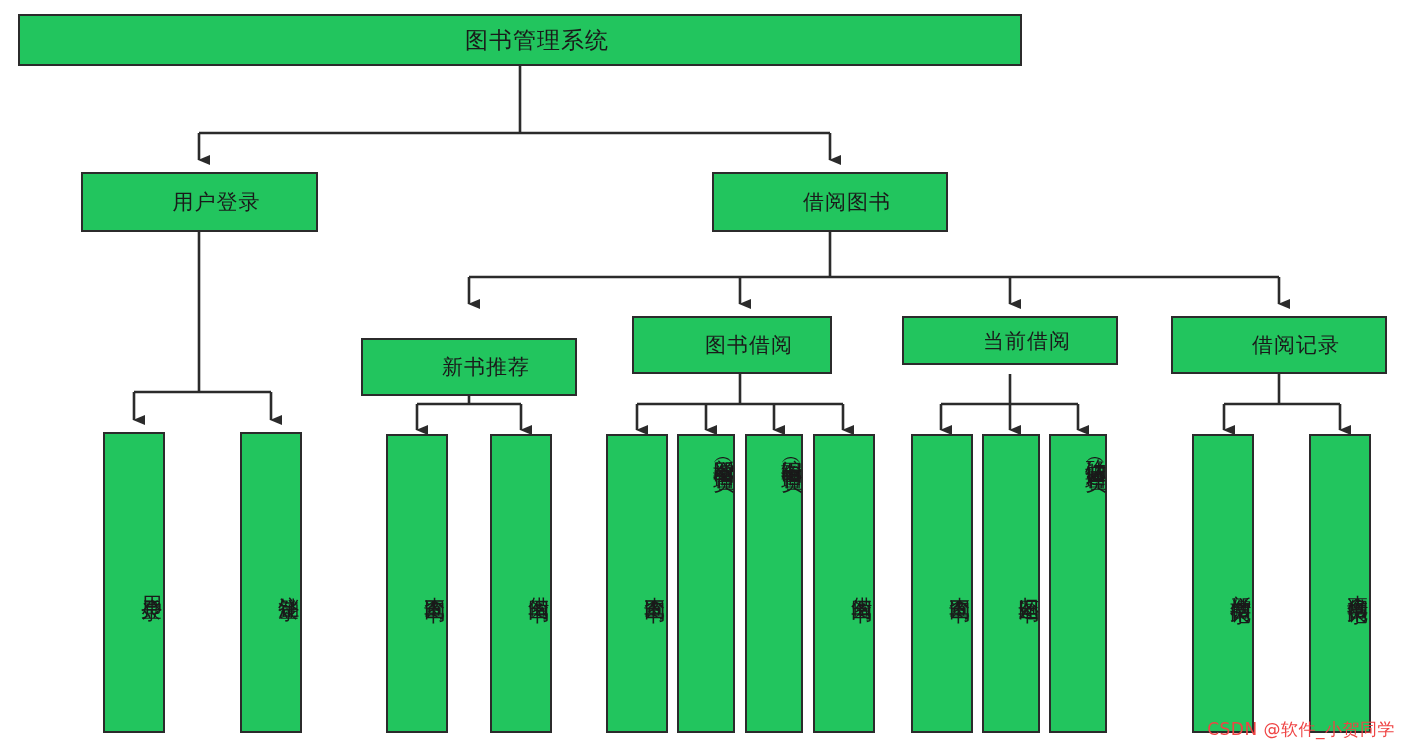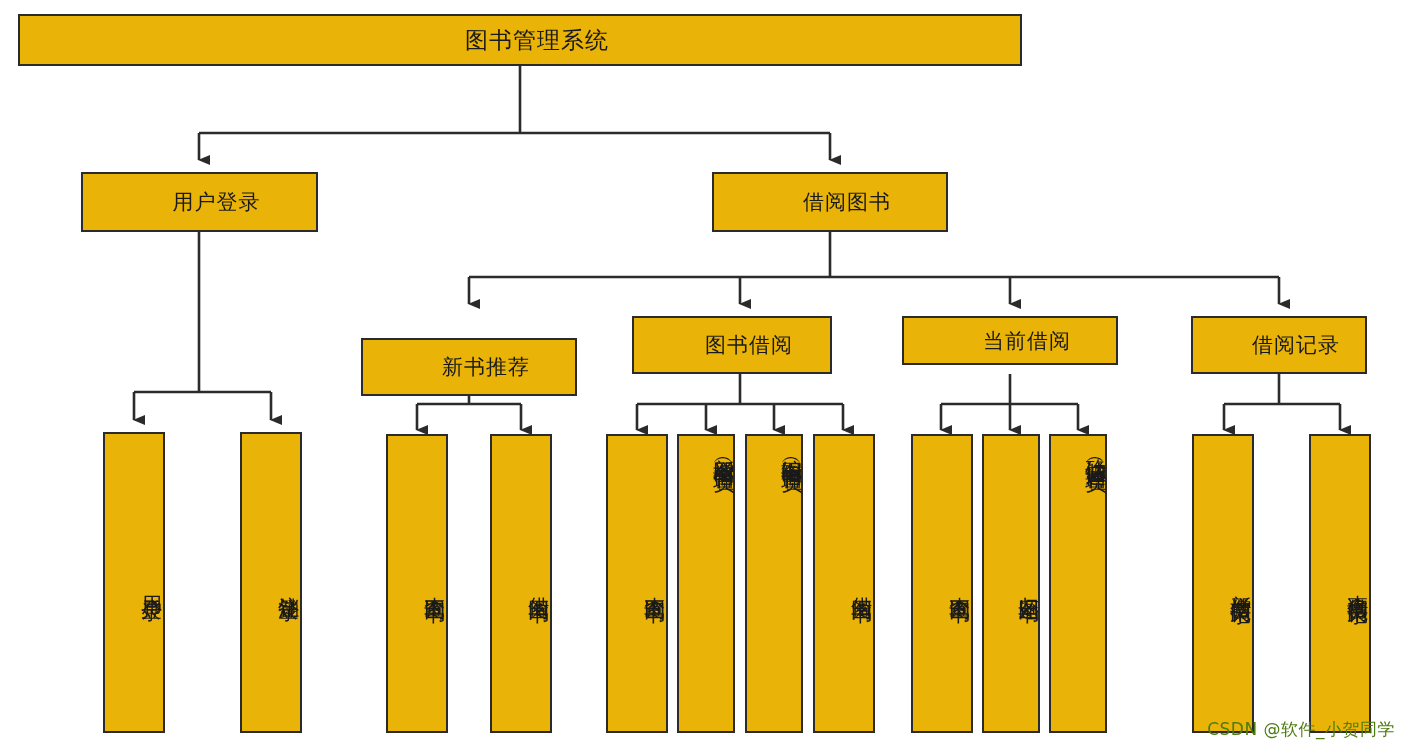--- a/index.html
+++ b/index.html
@@ -13,21 +13,21 @@
   }
   #diagram-root{position:absolute;left:0;top:0;width:1405px;height:747px;}
 
   
   #connectors{position:absolute;left:0;top:0;width:1405px;height:747px;}
 
   
   .node{
     position:absolute;
     box-sizing:border-box;
-    background:#eab308;
+    background:#22c55e;
     border:2px solid #2b2b2b;
     display:flex;
     align-items:center;
     justify-content:center;
     color:#1a1a1a;
     z-index:3;
     padding-left:34px;
   }
   .node.root{
     font-size:23px;
@@ -56,21 +56,21 @@
   .node.leaf.short{
     align-items:center;
     padding-top:0;
   }
 
   #watermark{
     position:absolute;
     right:10px;
     bottom:6px;
     font-size:17px;
-    color:#4d7c0f;
+    color:#ef4444;
     z-index:5;
     white-space:nowrap;
     letter-spacing:0.5px;
   }
 </style>
 </head>
 <body>
 
 <div id="diagram-root">
 
@@ -139,21 +139,21 @@
 
   <div class="node level2" style="left:361px;top:316px;width:216px;height:58px;margin-top:22px;">
     <span>新书推荐</span>
   </div>
   <div class="node level2" style="left:632px;top:316px;width:200px;height:58px;">
     <span>图书借阅</span>
   </div>
   <div class="node level2" style="left:902px;top:316px;width:216px;height:49px;">
     <span>当前借阅</span>
   </div>
-  <div class="node level2" style="left:1171px;top:316px;width:176px;height:58px;margin-left:20px;">
+  <div class="node level2" style="left:1171px;top:316px;width:216px;height:58px;">
     <span>借阅记录</span>
   </div>
 
   <div class="node leaf short" style="left:103px;top:432px;width:62px;height:301px;">
     <span class="vtext">用户登录</span>
   </div>
   <div class="node leaf short" style="left:240px;top:432px;width:62px;height:301px;">
     <span class="vtext">注销登录</span>
   </div>
 

